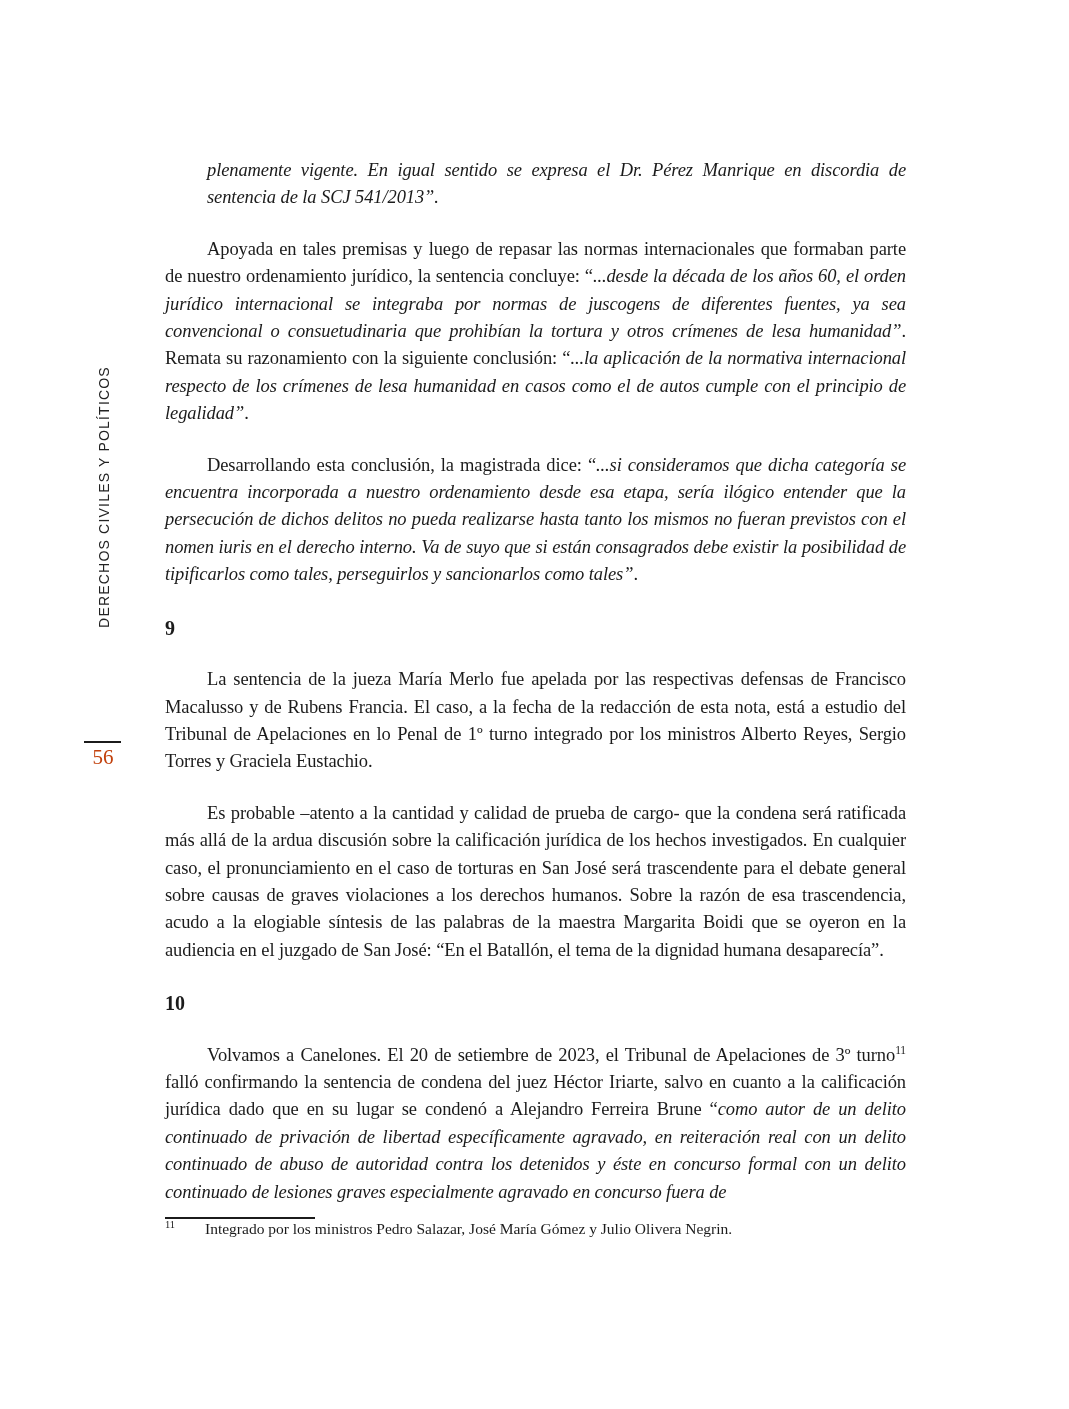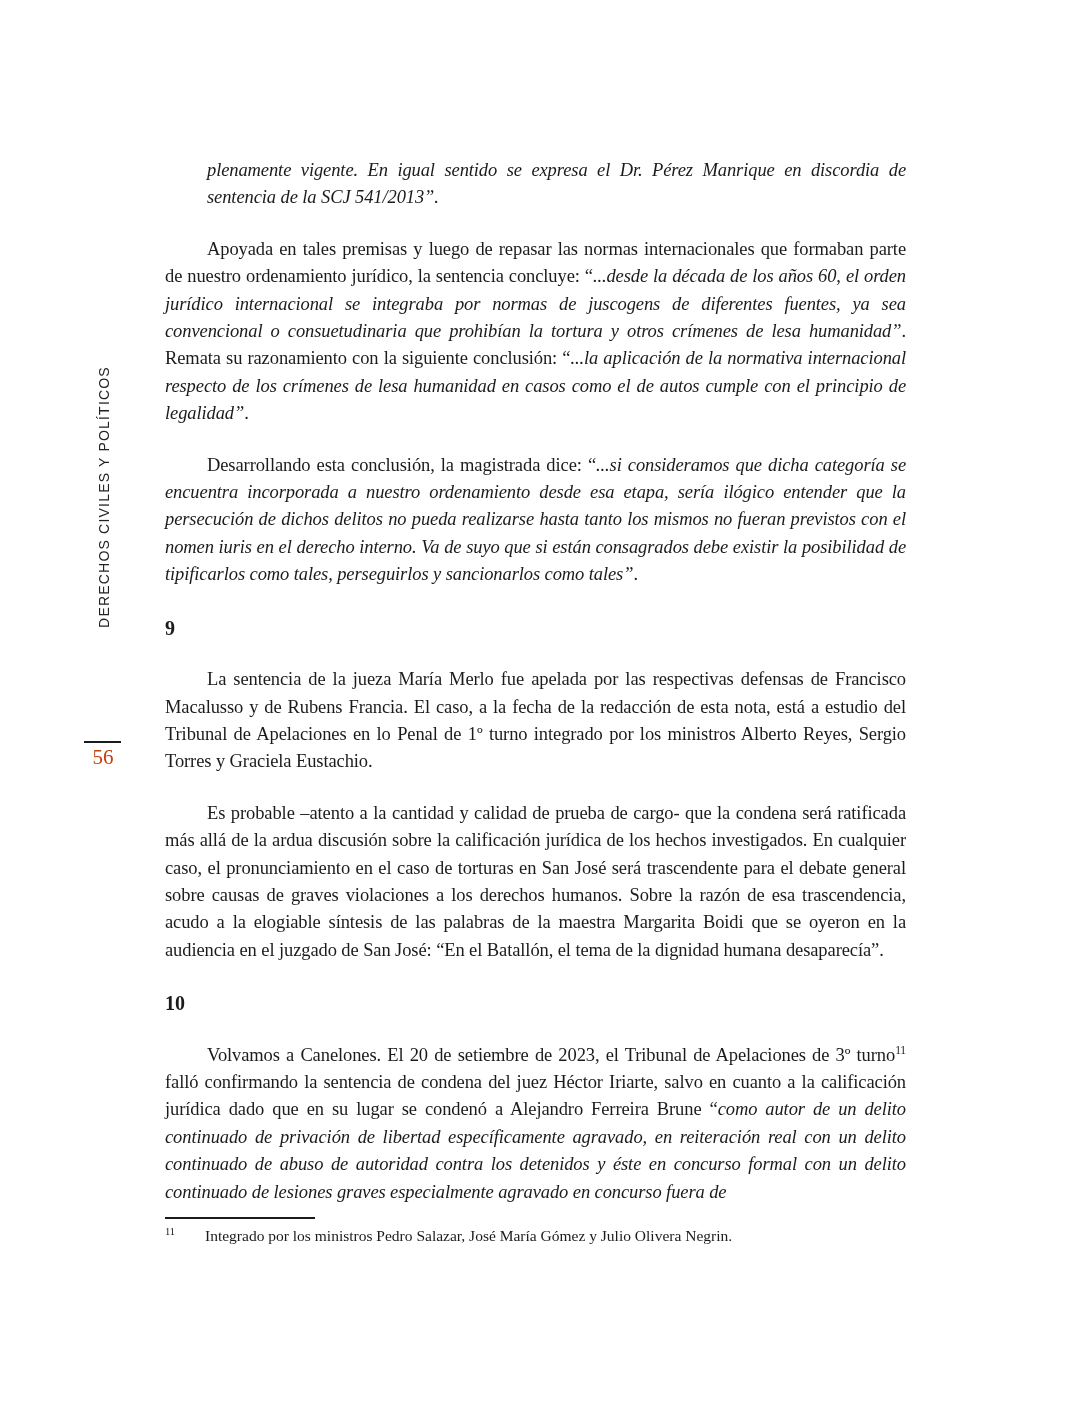--- a/index.html
+++ b/index.html
@@ -59,21 +59,21 @@
   }
   .it { font-style: italic; }
   .sup { vertical-align: super; font-size: 11.5px; line-height: 0; }
 
   
   .footnote {
     position: absolute;
     left: 165px; top: 1217px; width: 741px;
   }
   .fn-rule { width: 150px; height: 2px; background: #1b1b1b; }
-  .fn-line { margin-top: 7px; font-size: 15.5px; line-height: 20px; }
+  .fn-line { font-size: 15.5px; line-height: 20px; }
   .fn-marker {
     display: inline-block;
     width: 40px;
     font-size: 10.5px;
     vertical-align: super;
     line-height: 0;
   }
 </style>
 </head>
 <body>

